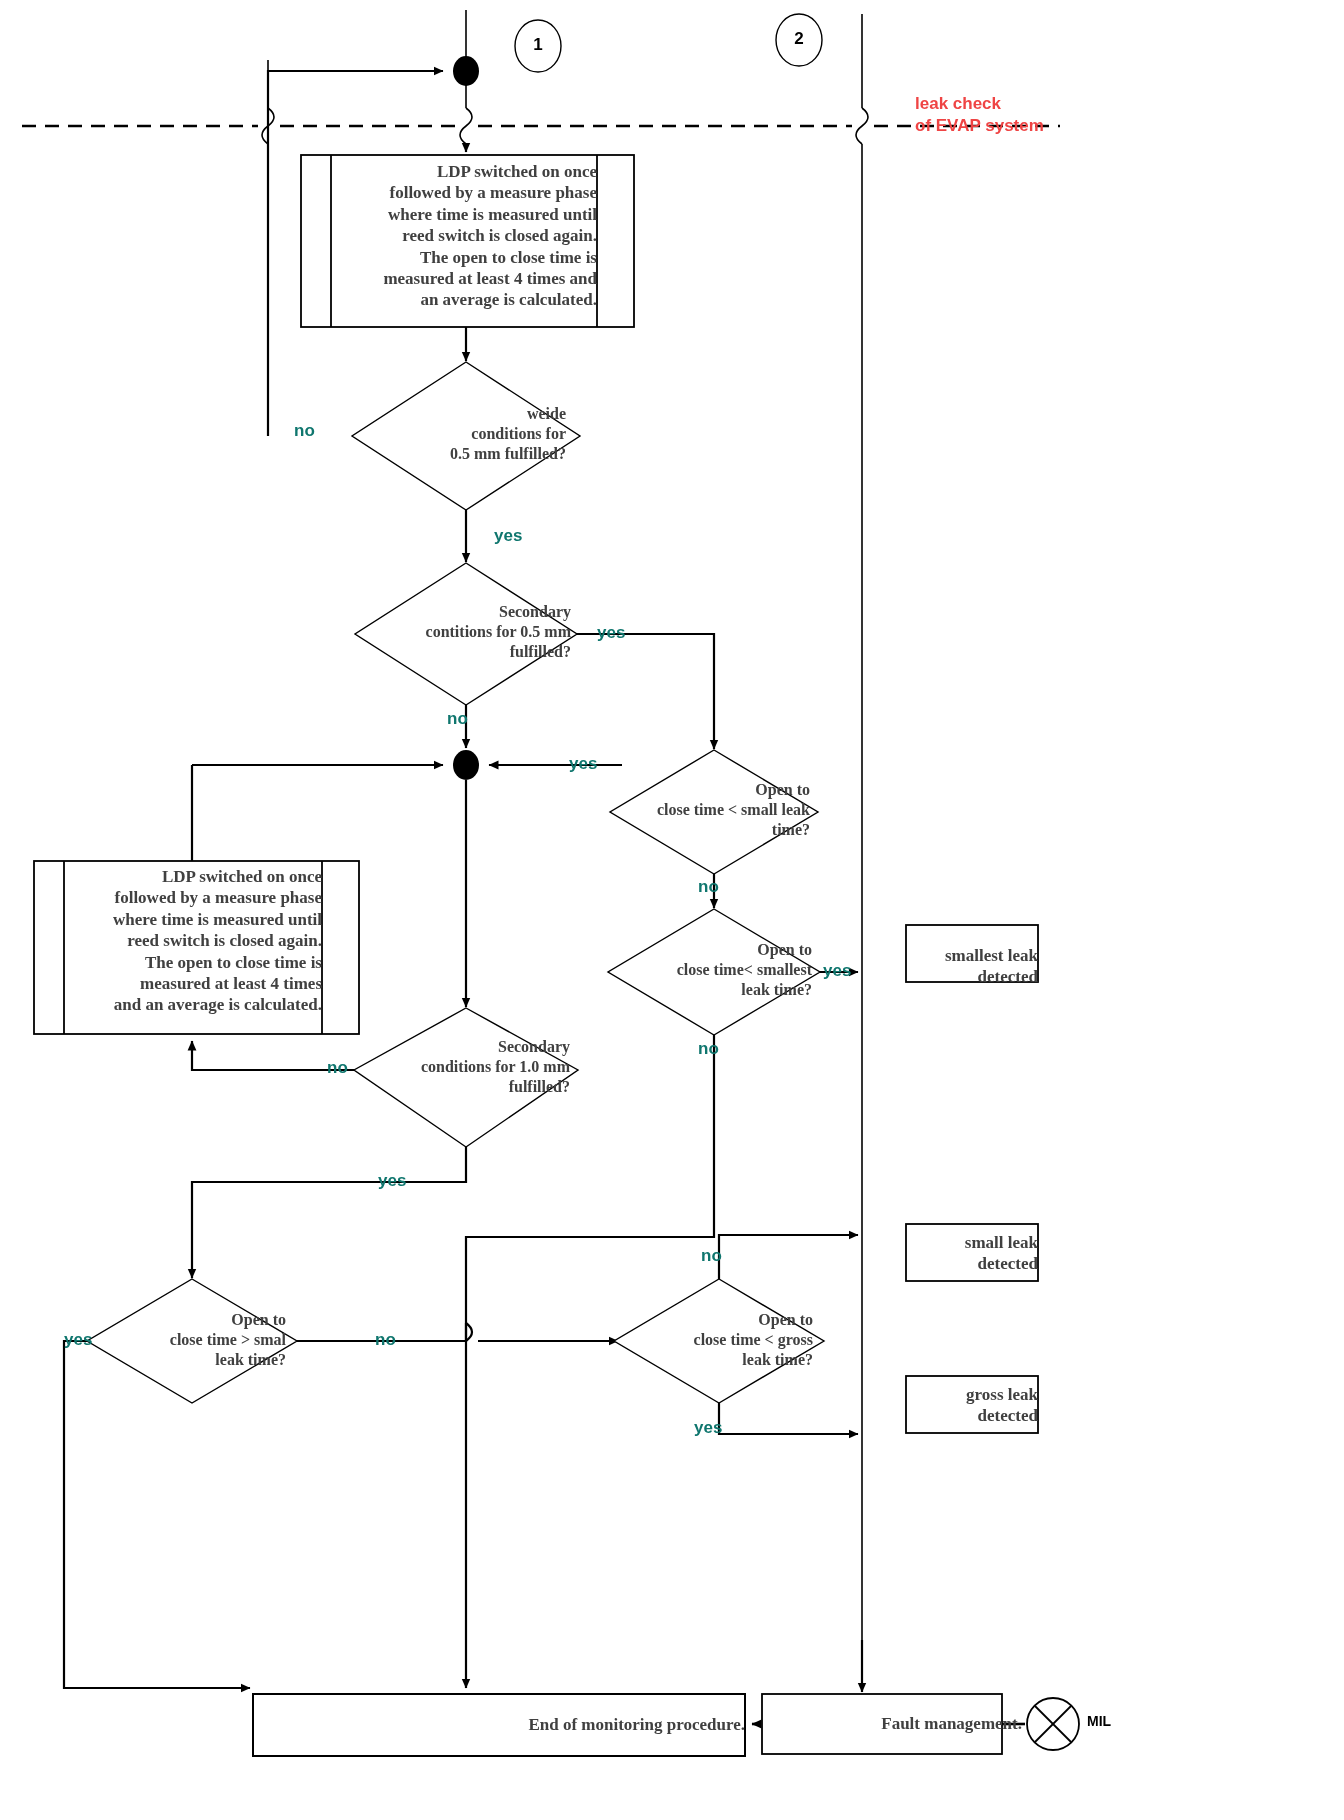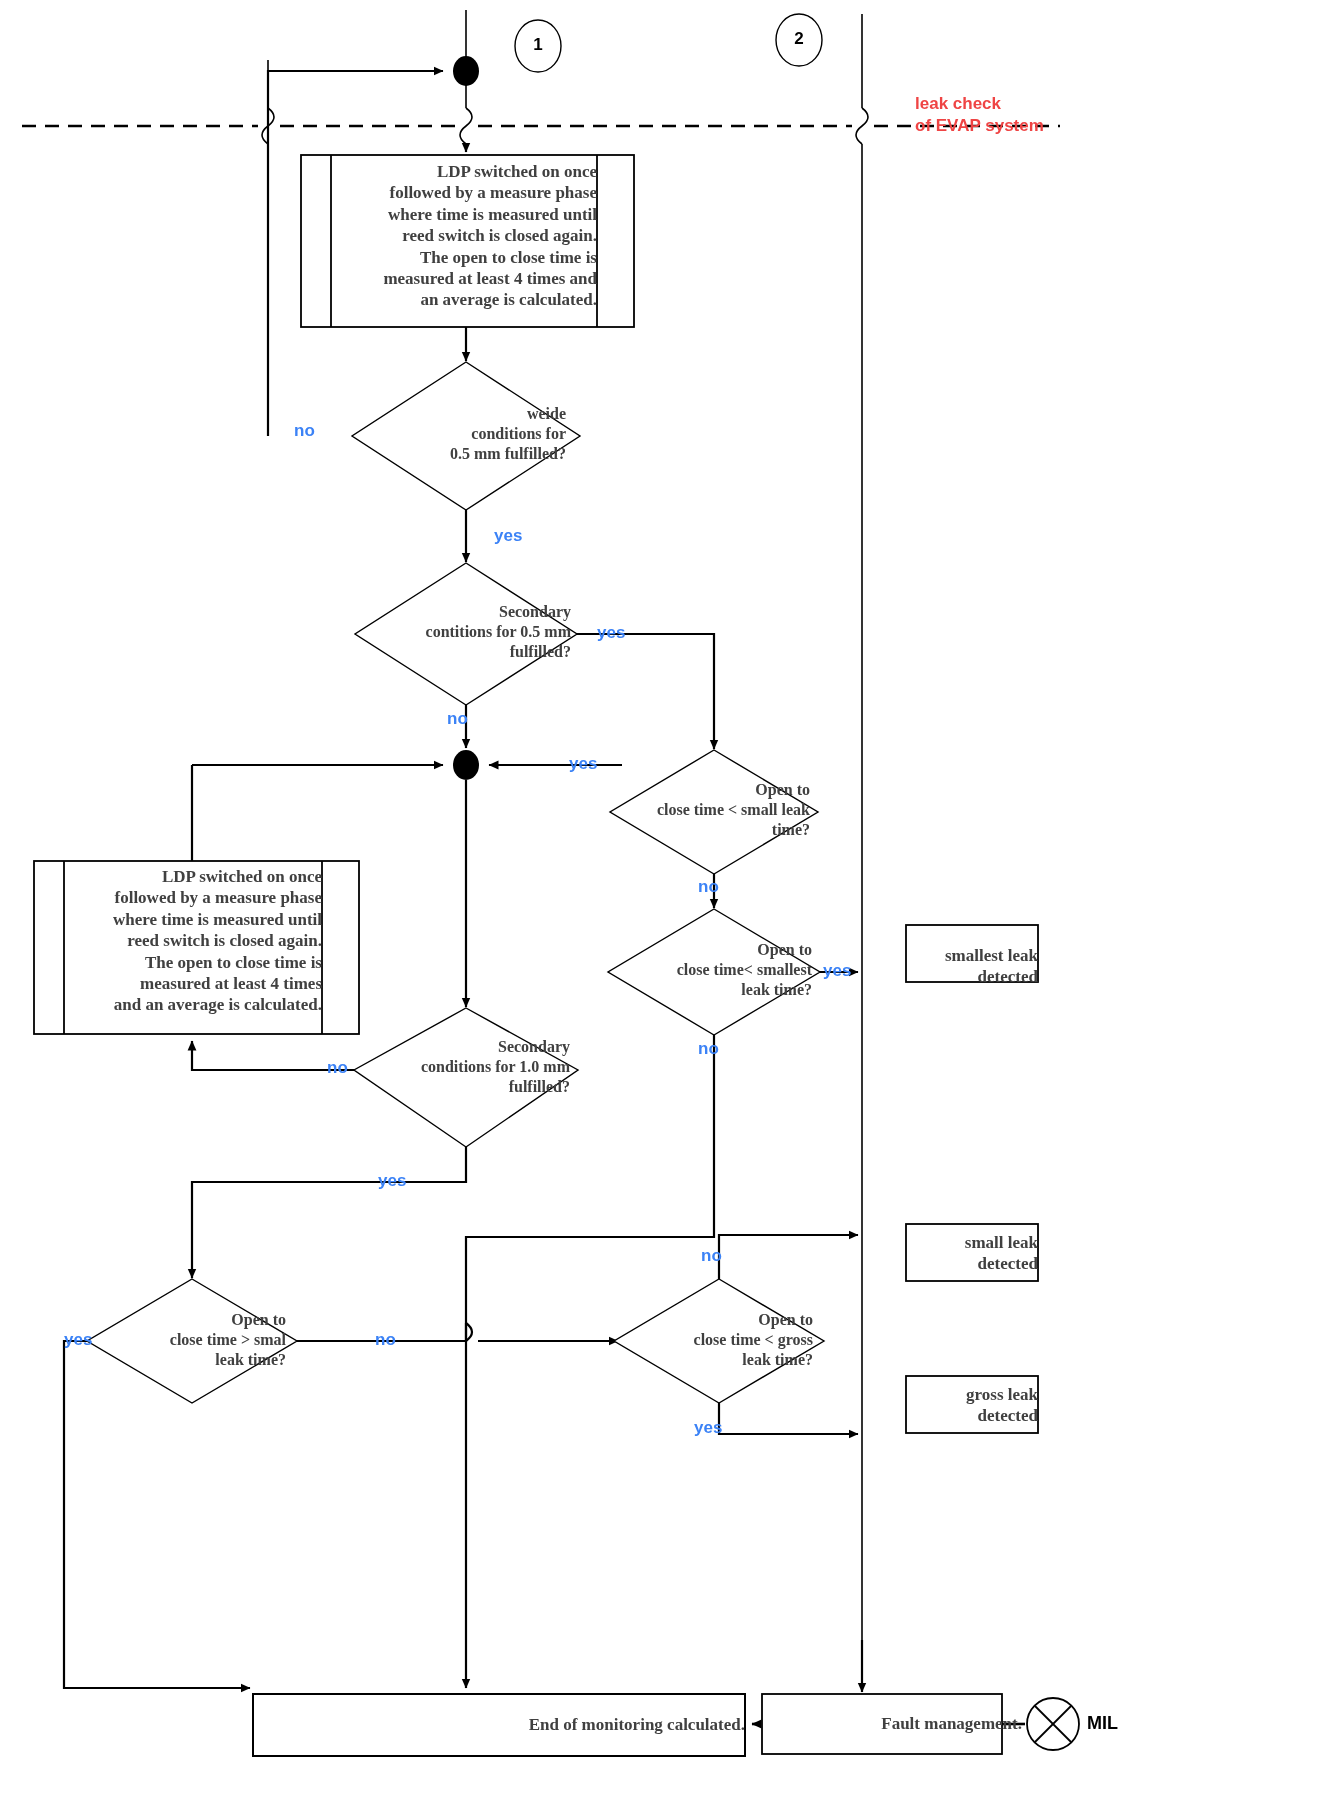--- a/index.html
+++ b/index.html
@@ -32,21 +32,21 @@
     text-align: right;
     line-height: 1.26;
     white-space: pre-line;
     pointer-events: none;
   }
   .edgelabel {
     position: absolute;
     font-family: "Liberation Sans", sans-serif;
     font-weight: bold;
     font-size: 17px;
-    color: #3b82f6;
+    color: #0f766e;
     text-align: center;
     white-space: nowrap;
   }
   .boxlabel {
     font-size: 17px;
   }
   .diamondlabel {
     font-size: 16px;
   }
   .sidenote {
@@ -65,21 +65,21 @@
     font-weight: bold;
     font-size: 17px;
     color: #000000;
     text-align: center;
     width: 46px;
   }
   .mil-label {
     position: absolute;
     font-family: "Liberation Sans", sans-serif;
     font-weight: bold;
-    font-size: 18px;
+    font-size: 14px;
     color: #000000;
   }
 </style>
 </head>
 <body>
 
 <div id="canvas">
 
   <svg id="svg-layer" viewBox="0 0 1344 1820">
     <defs>
@@ -300,21 +300,21 @@
 close time &lt; gross
 leak time?</div>
 
   <div class="nodelabel boxlabel" style="left:906px; top:933px; width:132px;margin-top:12px;">smallest leak
 detected</div>
   <div class="nodelabel boxlabel" style="left:906px; top:1232px; width:132px;">small leak
 detected</div>
   <div class="nodelabel boxlabel" style="left:906px; top:1384px; width:132px;">gross leak
 detected</div>
 
-  <div class="nodelabel boxlabel" style="left:253px; top:1714px; width:492px;">End of monitoring calculated.</div>
+  <div class="nodelabel boxlabel" style="left:253px; top:1714px; width:492px;">End of monitoring procedure.</div>
   <div class="nodelabel boxlabel" style="left:762px; top:1713px; width:260px;">Fault management.</div>
 
   <div class="mil-label" style="left:1087px; top:1713px;">MIL</div>
 
   <div class="edgelabel" style="left:294px; top:421px;">no</div>
   <div class="edgelabel" style="left:494px; top:526px;">yes</div>
   <div class="edgelabel" style="left:597px; top:623px;">yes</div>
   <div class="edgelabel" style="left:447px; top:709px;">no</div>
   <div class="edgelabel" style="left:569px; top:754px;">yes</div>
   <div class="edgelabel" style="left:698px; top:877px;">no</div>

